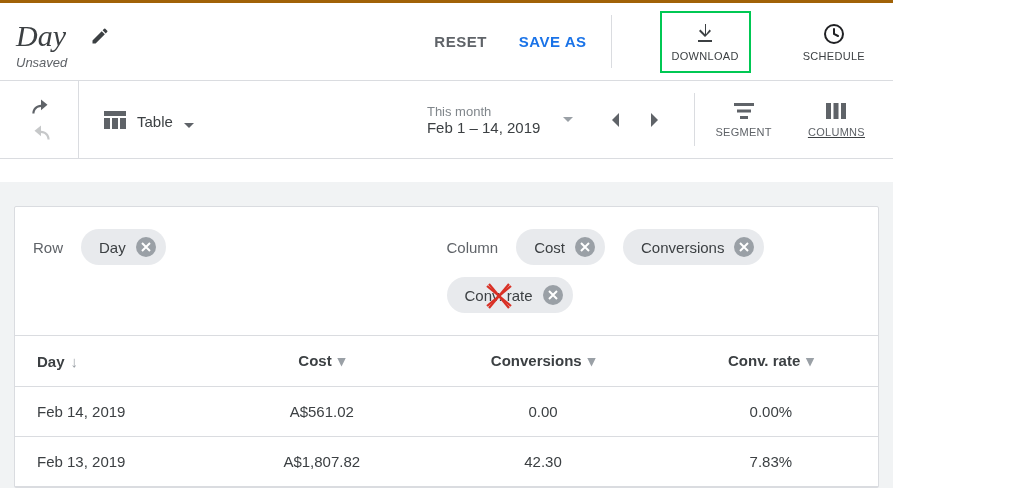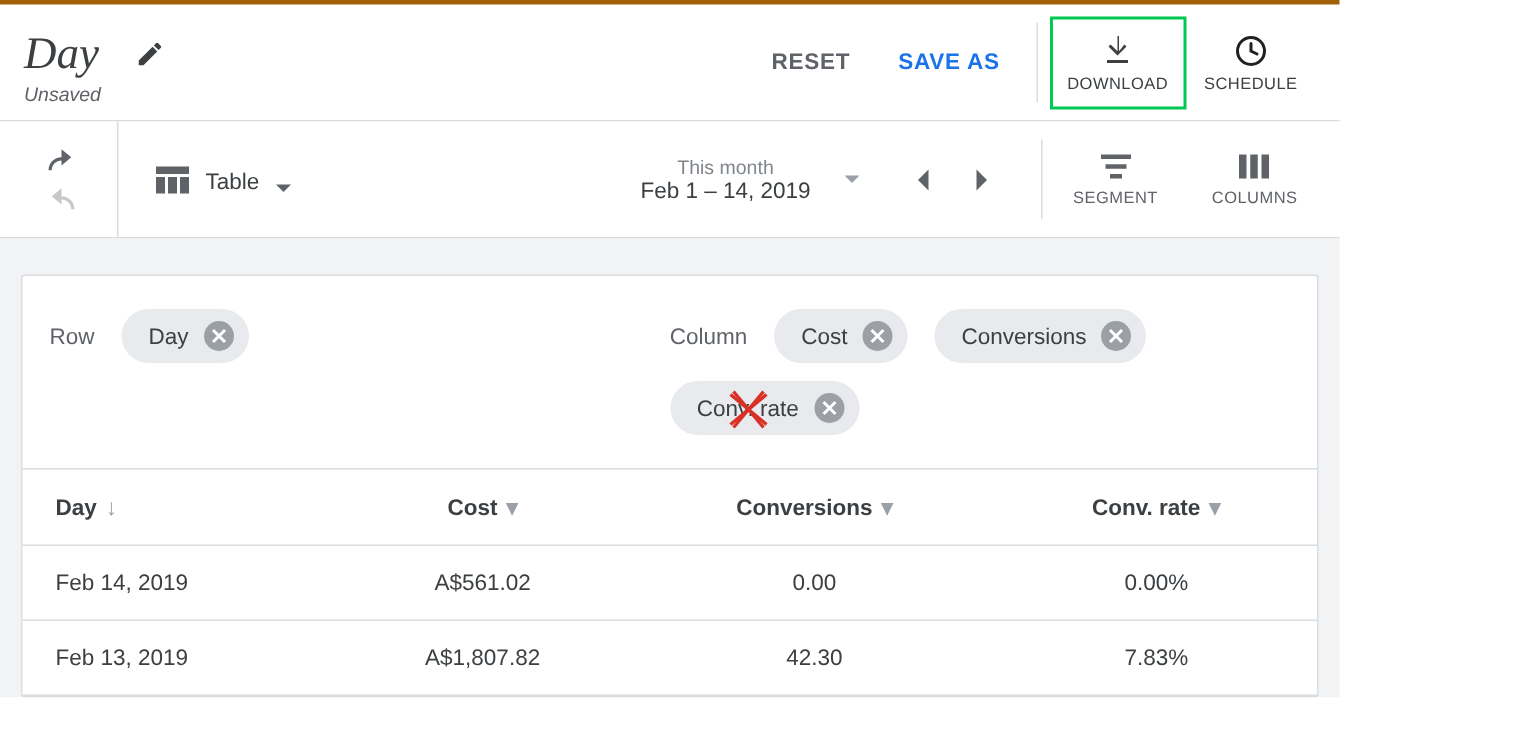--- a/index.html
+++ b/index.html
@@ -45,25 +45,26 @@
   .text-btn {
     font-size: 15px; font-weight: 600; letter-spacing: 0.5px;
     padding: 10px 16px; cursor: pointer; background: none; border: none;
   }
   .text-btn.disabled { color: #bdc1c6; cursor: default; }
   .text-btn.primary { color: var(--blue); }
   .icon-btn {
     display: flex; flex-direction: column; align-items: center; justify-content: center;
     gap: 4px; cursor: pointer; padding: 4px 10px; min-width: 74px; height: 62px;
     border: 2px solid transparent;
+    margin-left: 40px;
   }
   .icon-btn .lbl { font-size: 11px; letter-spacing: 0.3px; color: var(--text-dark); }
   .hl-green { border-color: var(--highlight-green); }
-  .hl-red   { border-color: var(--highlight-red); }
-  .hl-blue  { border-color: var(--highlight-blue); text-align: center; }
+  .hl-red   { border-color: var(--highlight-red); text-decoration: underline; }
+  .hl-blue  { border-color: var(--highlight-blue); }
   .vdiv { width: 1px; background: var(--divider); align-self: stretch; margin: 12px 8px; }
 
   
   .toolbar {
     display: flex; align-items: center; height: 78px;
     border-bottom: 1px solid var(--divider);
     padding: 0 16px 0 8px;
     background: var(--bg);
   }
   .history {
@@ -87,21 +88,21 @@
   .nav-arrow { cursor:pointer; color: var(--text-grey); }
   .tool-actions { display:flex; gap: 12px; align-items:center;}
   .tool-action {
     display:flex; flex-direction:column; align-items:center; gap:6px;
     padding: 4px 10px; min-width: 66px; cursor:pointer;
     border: 2px solid transparent; height:62px; justify-content:center;
   }
   .tool-action .lbl { font-size: 11px; letter-spacing:0.3px; color: var(--text-grey);}
 
   
-  .panel-wrap { background: var(--bg-muted); padding: 24px 14px 0; }
+  .panel-wrap { background: var(--bg-muted); padding: 24px 14px 0; margin-top: 23px; }
   .panel {
     background: var(--bg);
     border: 1px solid var(--divider);
     border-radius: 2px;
   }
   .pills-area {
     display:flex; border-bottom: 1px solid var(--divider);
     padding: 22px 18px;
   }
   .pill-group { display:flex; flex-direction:column; gap: 12px; }

